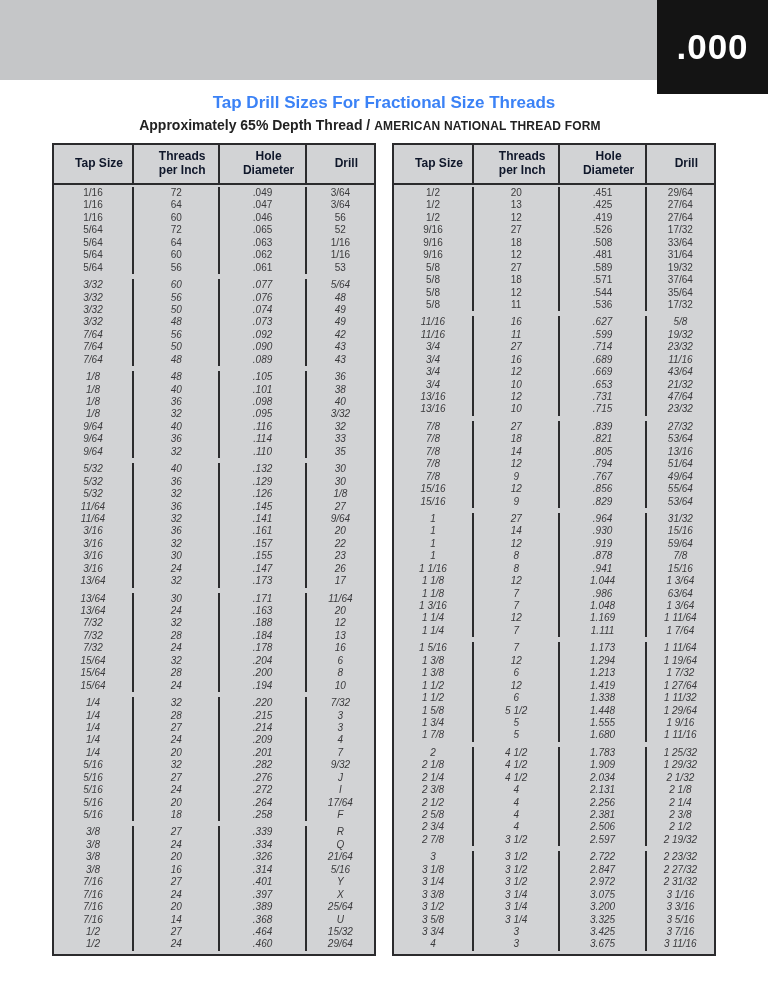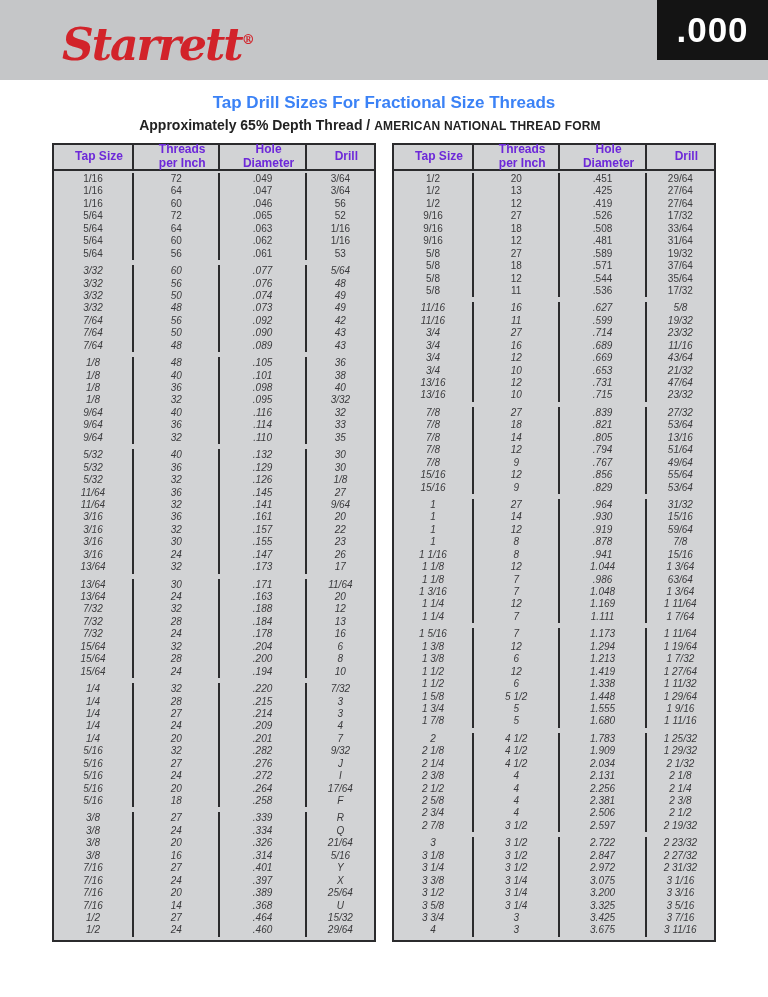--- a/index.html
+++ b/index.html
@@ -25,21 +25,21 @@
     position:absolute;left:62px;top:8px;
     font-family:"DejaVu Serif",serif;font-style:italic;font-weight:bold;
     font-size:44px;color:var(--brand-red);letter-spacing:-2px;line-height:64px;
   }
   .brand .reg{font-size:13px;font-style:normal;vertical-align:super;letter-spacing:0;}
   .ref-title{
     position:absolute;right:128px;bottom:9px;
     font-size:21px;font-weight:bold;color:var(--ink);letter-spacing:.5px;white-space:nowrap;
   }
   .code-box{
-    position:absolute;right:0;top:0;width:111px;height:60px;
+    position:absolute;right:0;top:0;width:111px;height:94px;
     background:#141414;display:flex;align-items:center;justify-content:center;
   }
   .code-box span{color:#fff;font-weight:bold;font-size:35px;letter-spacing:1px;}
   
   .page-title{
     position:absolute;top:93px;left:0;width:768px;text-align:center;
     font-size:17px;font-weight:bold;color:#3b82f6;
   }
   .page-subtitle{
     position:absolute;top:117px;left:0;width:740px;text-align:center;
@@ -52,43 +52,42 @@
     display:flex;justify-content:center;gap:16px;
   }
   .dtable{
     width:324px;background:#fff;border:2px solid var(--line);
   }
   .thead{
     display:grid;grid-template-columns:25% 27% 27% 21%;
     background:var(--table-gray);border-bottom:2px solid var(--line);
   }
   .thead .hcell{
-    height:24px;display:flex;align-items:center;justify-content:center;text-align:center;
-    font-size:12px;font-weight:bold;color:#6d28d9;white-space:pre-line;line-height:1.15;
+    height:38px;display:flex;align-items:center;justify-content:center;text-align:center;
+    font-size:12px;font-weight:bold;color:#0f172a;white-space:pre-line;line-height:1.15;
     border-right:2px solid var(--line);
     padding-left:12px;
   }
   .thead .hcell:last-child{border-right:none;}
   .group{
     display:block;background:var(--table-gray);padding:2px 0 3px 0;
   }
   .group + .group{margin-top:0;font-style:italic;}
   .row{display:grid;grid-template-columns:25% 27% 27% 21%;}
   .cell{
     height:12.45px;line-height:12.45px;text-align:center;
     font-size:10px;color:var(--cell-ink);
     border-right:2px solid var(--line);overflow:hidden;white-space:nowrap;
   }
   .cell:last-child{border-right:none;}
 </style>
 </head>
 <body>
 
 <div class="banner">
-  <div class="brand"><span>Starrett</span><span class="reg">®</span></div>
   <div class="code-box">
     <span>.000</span>
   </div>
 </div>
 
 <div class="page-title">Tap Drill Sizes For Fractional Size Threads</div>
 <div class="page-subtitle"><span>Approximately 65% Depth Thread / </span><span class="caps">AMERICAN NATIONAL THREAD FORM</span></div>
 
 <div class="tables">
 

